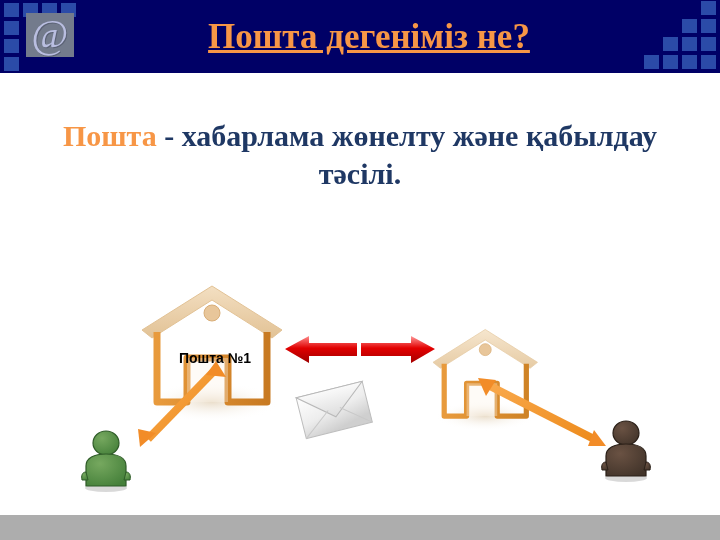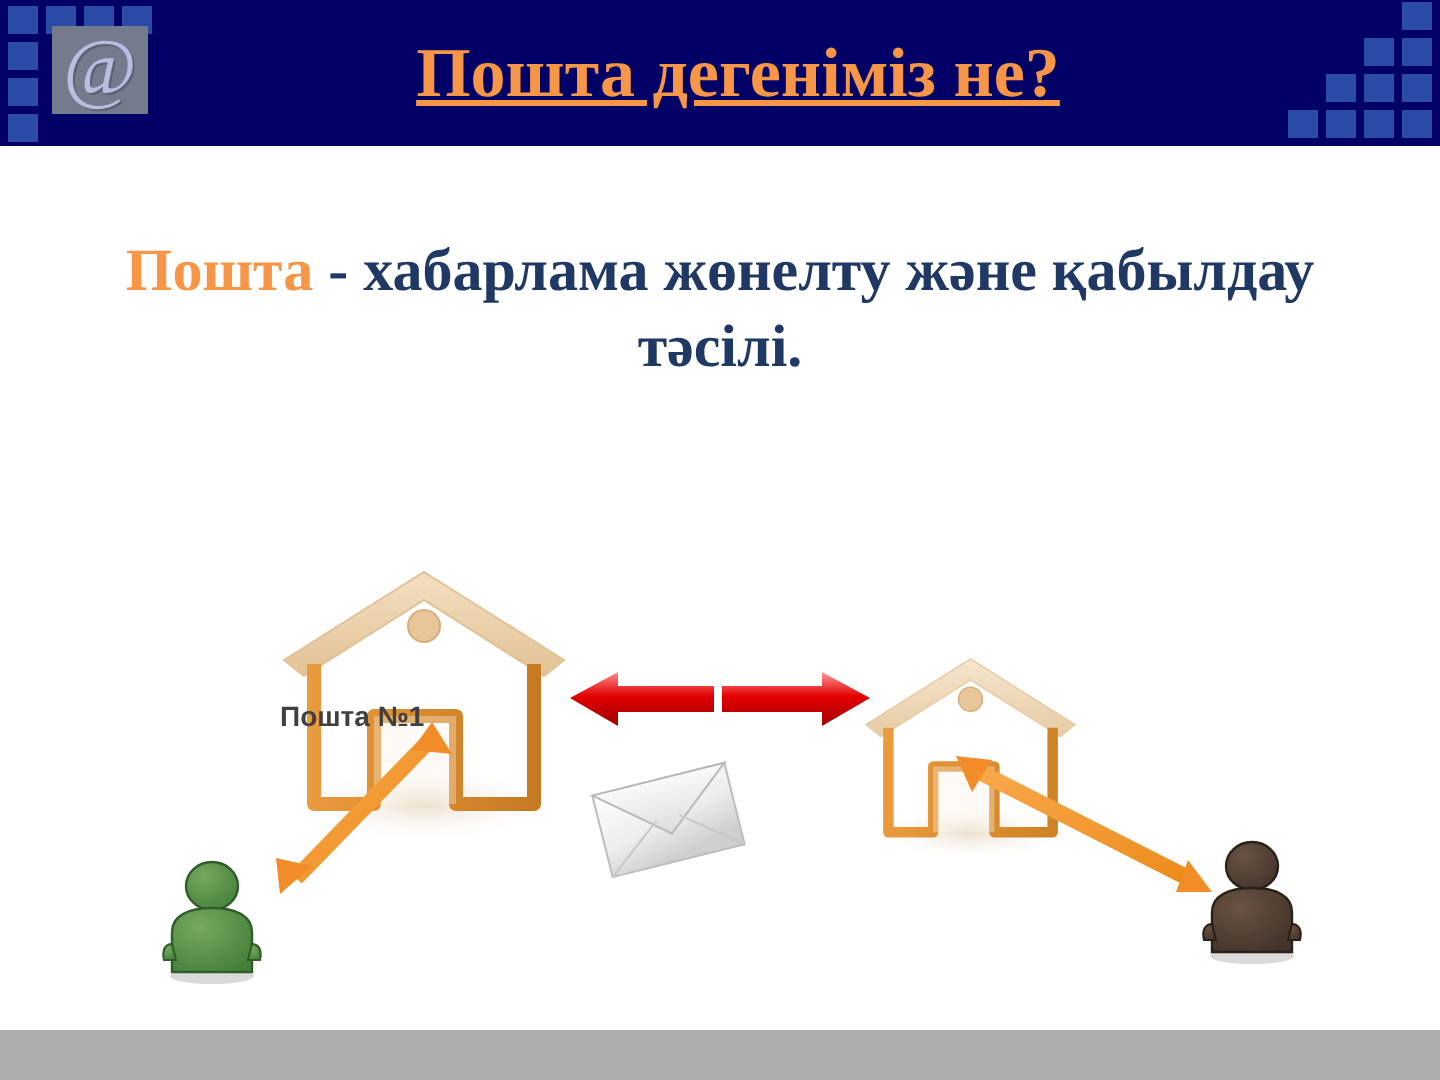--- a/index.html
+++ b/index.html
@@ -121,22 +121,22 @@
     width: 720px;
     height: 250px;
   }
 
   .house {
     position: absolute;
   }
   .house-label {
     position: absolute;
     width: 100%;
-    text-align: left;
-    color: #404040;
+    text-align: center;
+    color: #000000;
     font-weight: bold;
     white-space: nowrap;
     z-index: 5;
   }
   .house1 { left: 140px; top: 25px; width: 150px; height: 150px; }
   .house1 .house-label {
     top: 70px;
     left: 0;
     font-family: "Liberation Sans", sans-serif;
     font-size: 14px;

